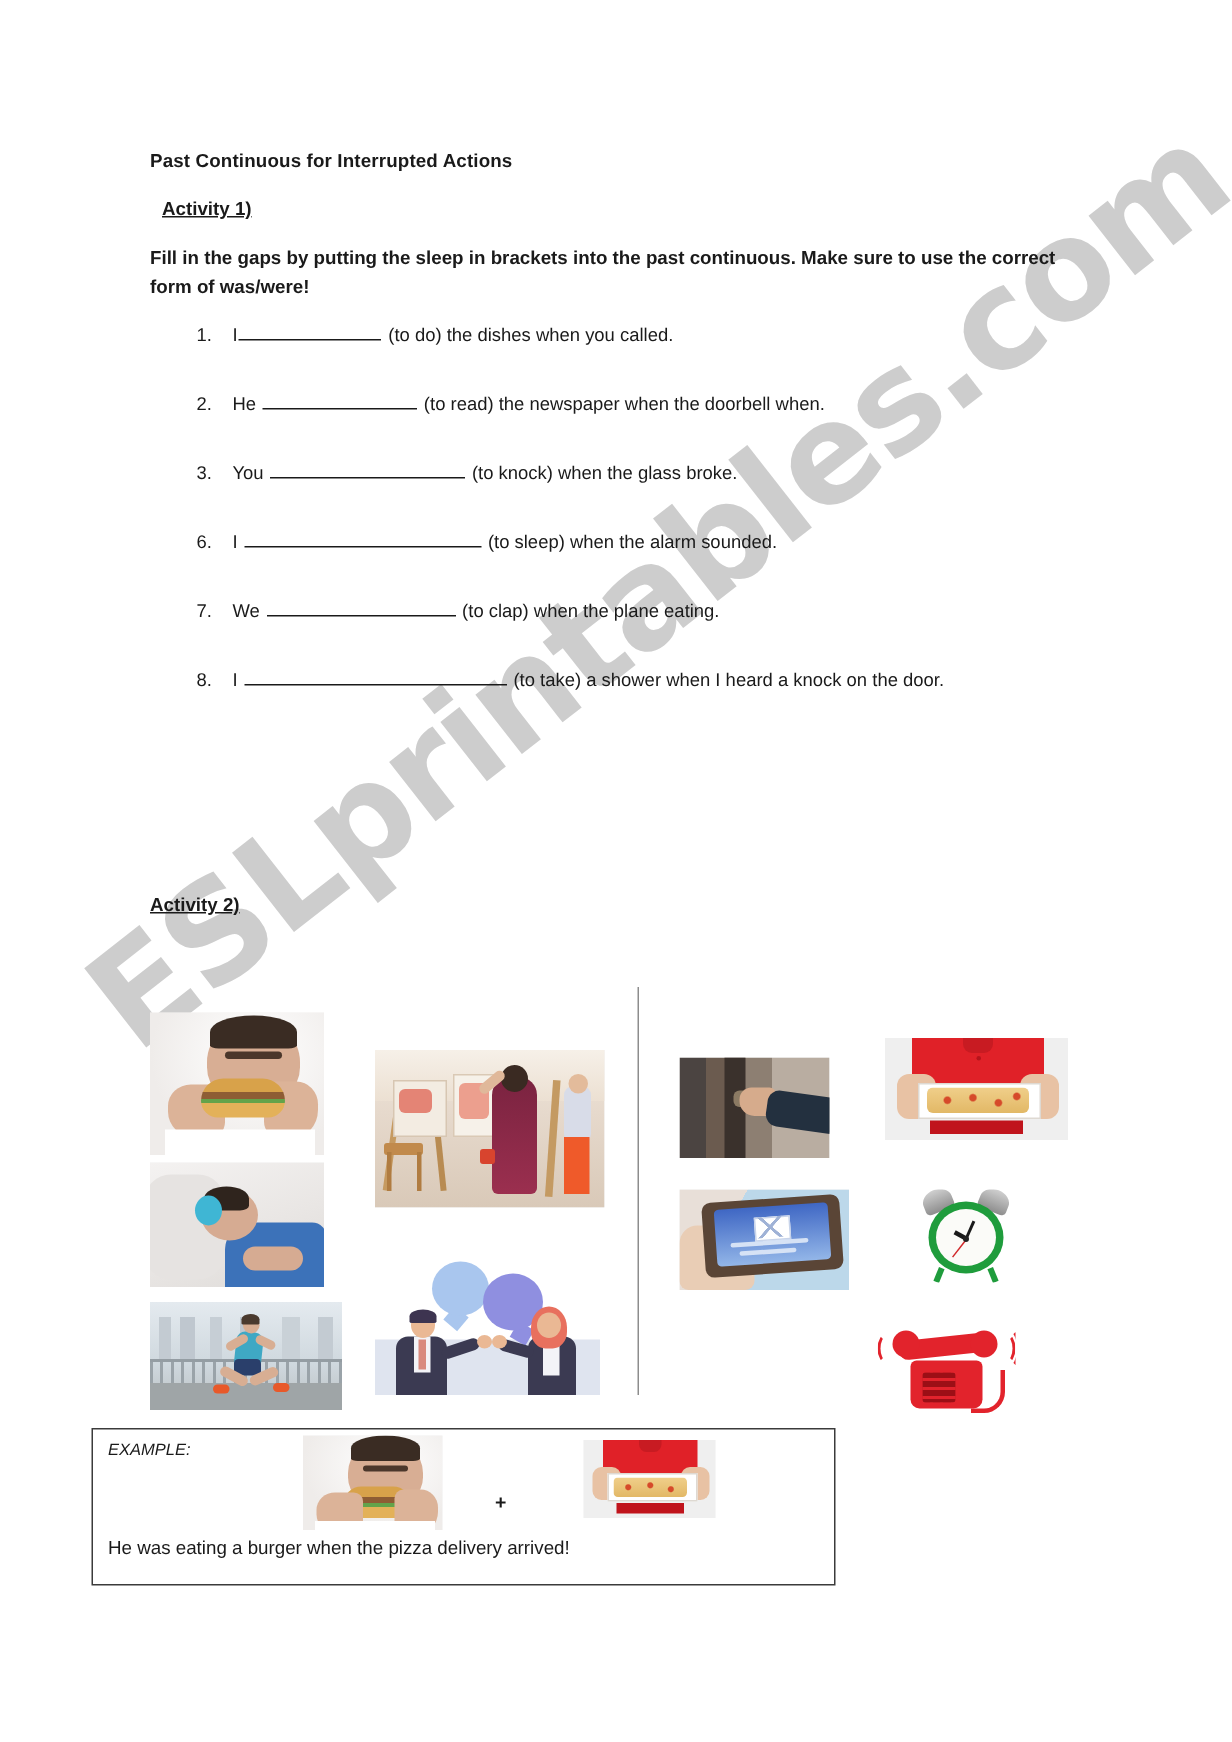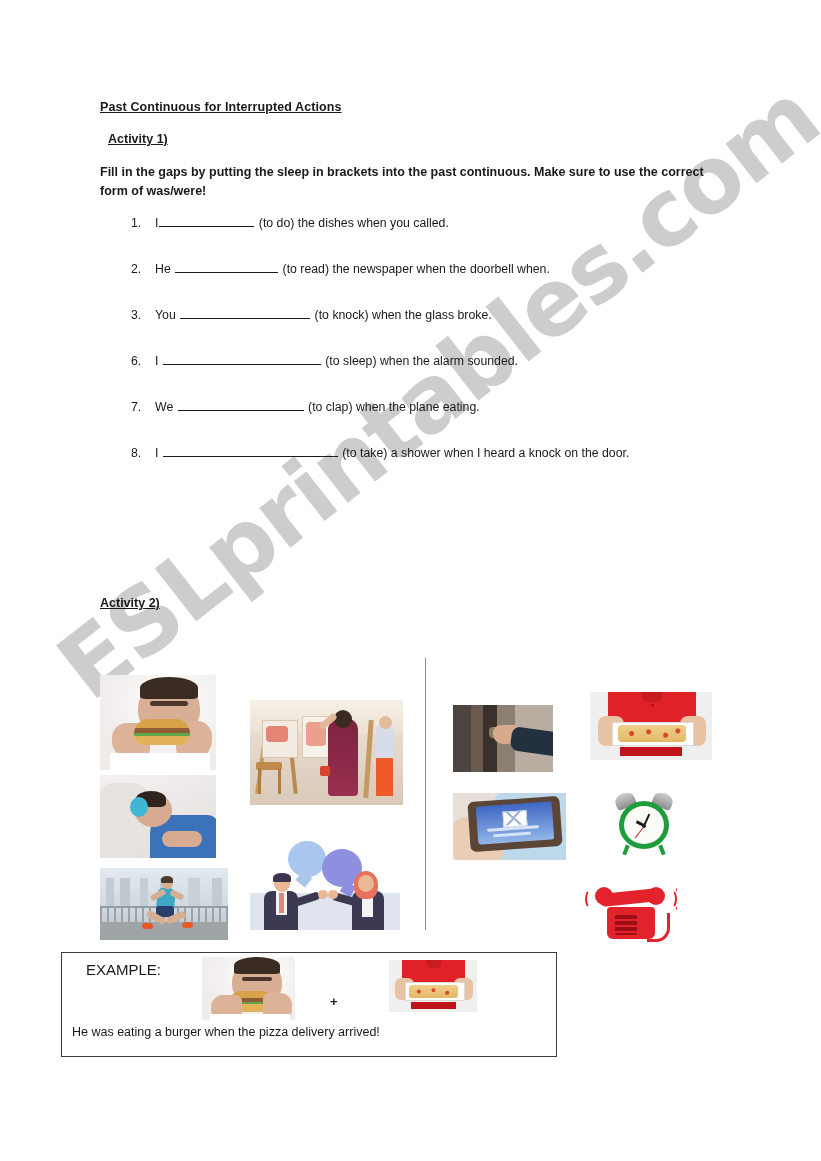--- a/index.html
+++ b/index.html
@@ -58,21 +58,20 @@
     height: 1161px;
     z-index: 10;
   }
 
   .doc-title {
     position: absolute;
     left: 100px;
     top: 100px;
     font-size: 12.5px;
     font-weight: bold;
-    text-decoration: underline;
     letter-spacing: 0.1px;
   }
 
   .activity1-heading {
     position: absolute;
     left: 108px;
     top: 132px;
     font-size: 12.5px;
     font-weight: bold;
     text-decoration: underline;
@@ -412,23 +411,24 @@
     left: 61px;
     top: 952px;
     width: 494px;
     height: 103px;
     border: 1.6px solid #3b3b3b;
     background: #ffffff;
     z-index: 12;
   }
   .example-label {
     position: absolute;
-    left: 24px;
+    left: 10px;
     top: 8px;
-    font-size: 15px;
+    font-size: 11px;
+    font-style: italic;
   }
   .example-sentence {
     position: absolute;
     left: 10px;
     top: 72px;
     font-size: 12.5px;
   }
   .ex-plus {
     position: absolute;
     left: 268px;

